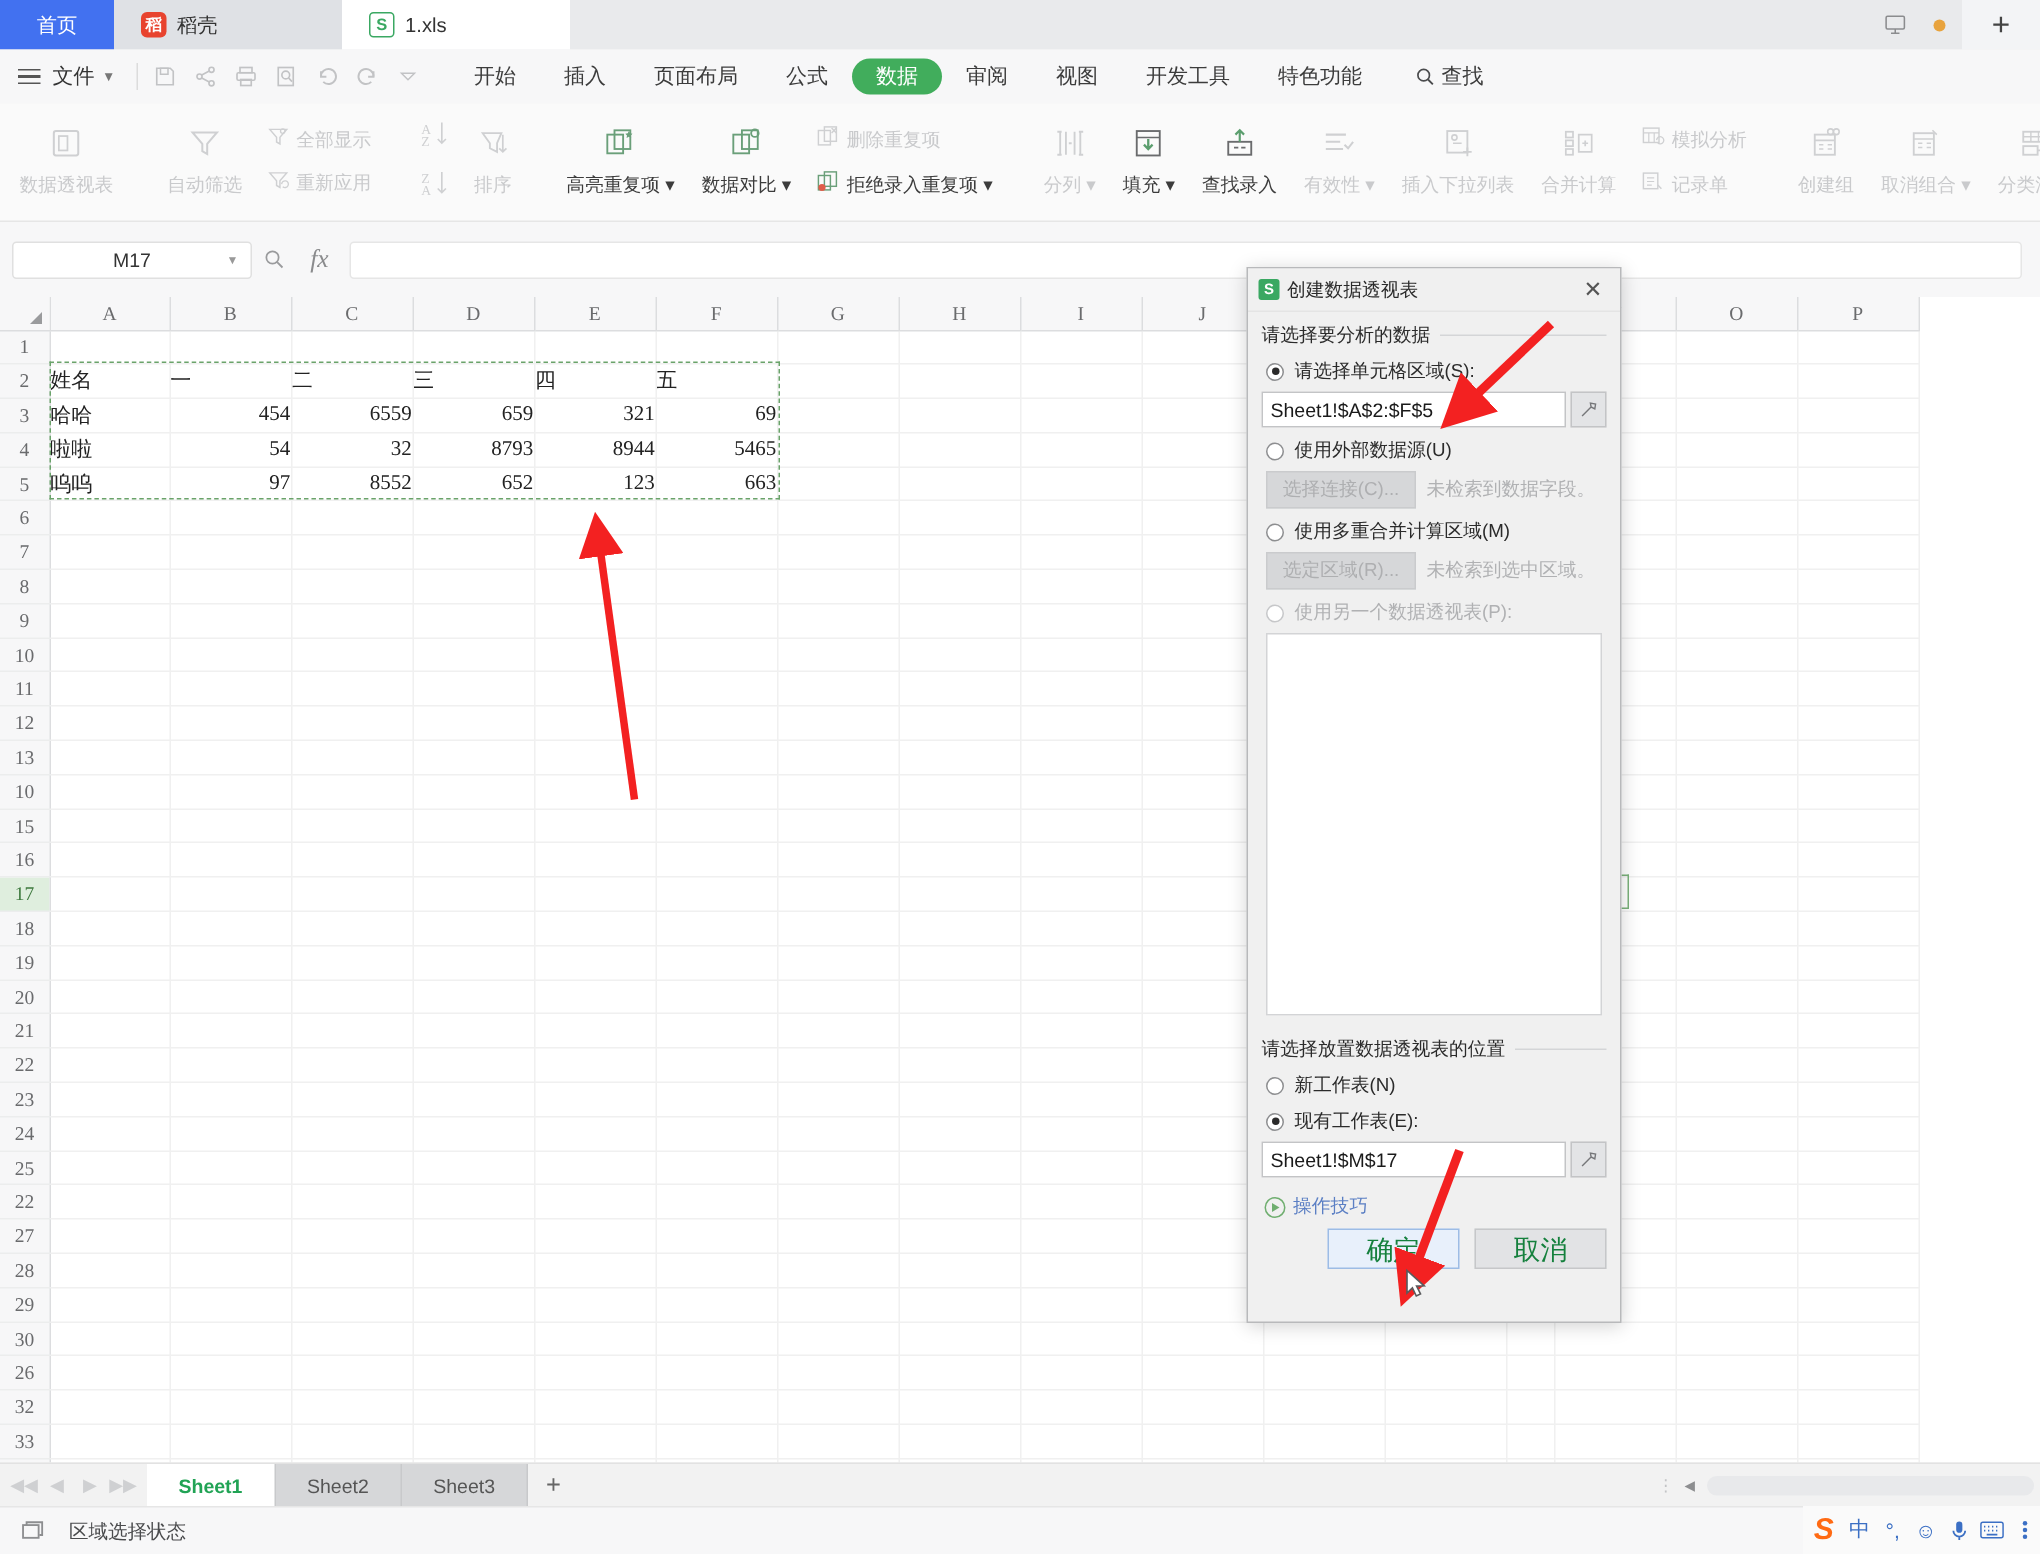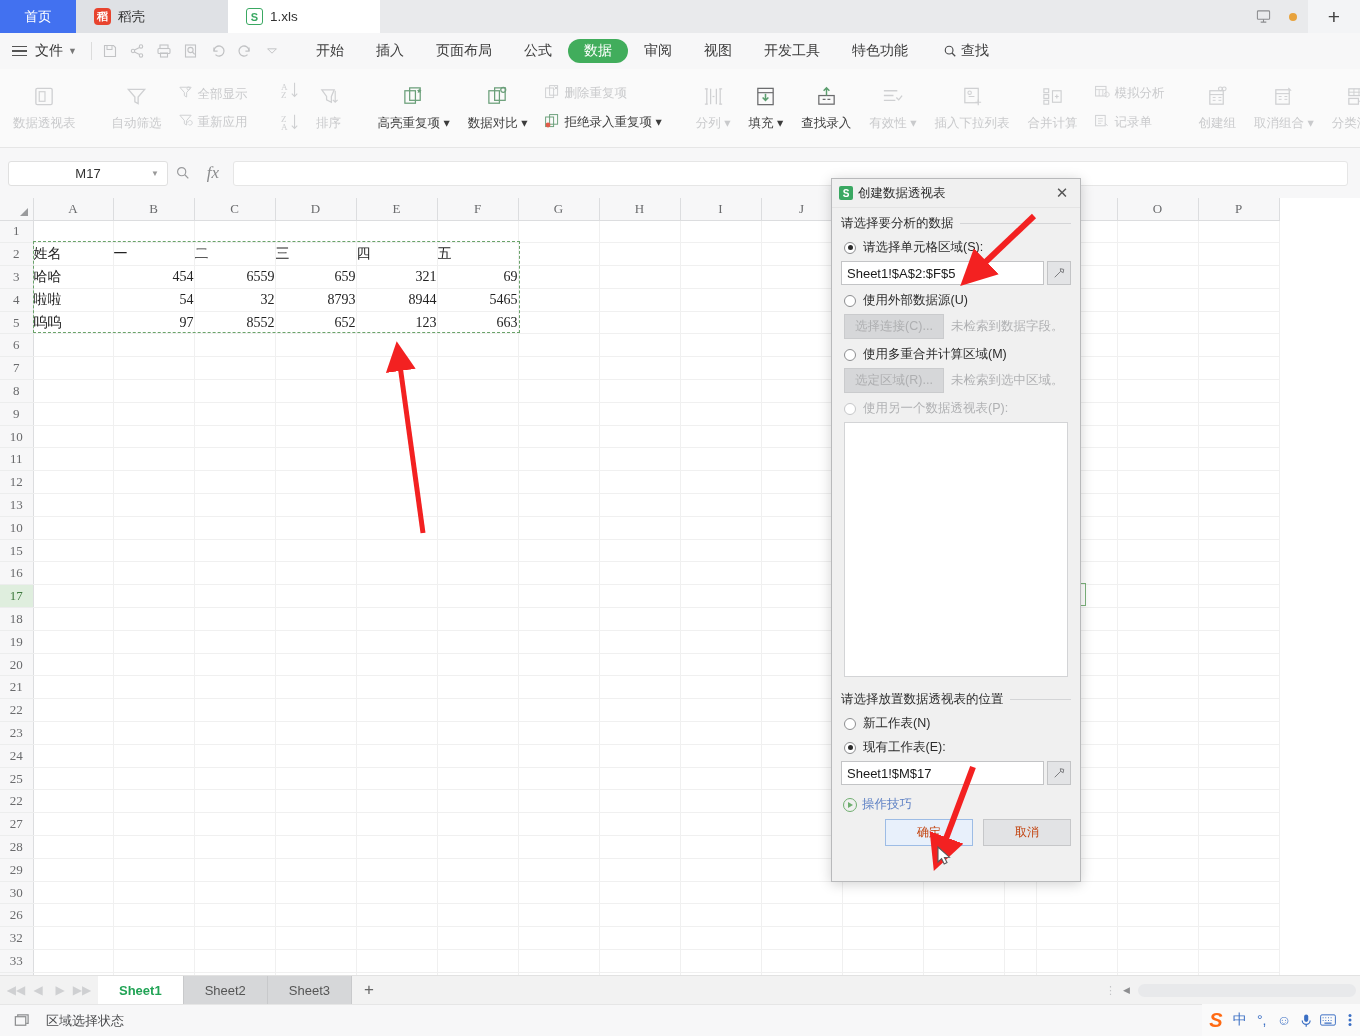--- a/index.html
+++ b/index.html
@@ -253,23 +253,23 @@
   .play::after {
     content: ""; border-left: 5px solid #6fae6f; border-top: 3.2px solid transparent;
     border-bottom: 3.2px solid transparent; margin-left: 1.5px;
   }
   .linktext { color: #5b7fc4; font-size: 12.5px; }
   .dlg-buttons {
     display: flex; gap: 10px; justify-content: flex-end;
     padding: 0 9px 0 9px; margin-top: 2px;
   }
   .dbtn {
-    width: 88px; height: 27px; font-size: 12px; display: flex;
+    width: 88px; height: 27px; font-size: 18px; display: flex;
     align-items: center; justify-content: center; cursor: pointer;
-    border: 1px solid #c6c7c9; background: #e2e3e5; color: #c2410c;
+    border: 1px solid #c6c7c9; background: #e2e3e5; color: #15803d;
   }
   .dbtn.primary { background: #e8f0fb; border: 1px solid #9dbce5; }
 
   
   .annot { position: absolute; left: 0; top: 0; width: 1360px; height: 1036px;
            pointer-events: none; z-index: 60; }
 
   
   .sheetbar {
     position: absolute; top: 975px; left: 0; width: 1360px; height: 29px;

